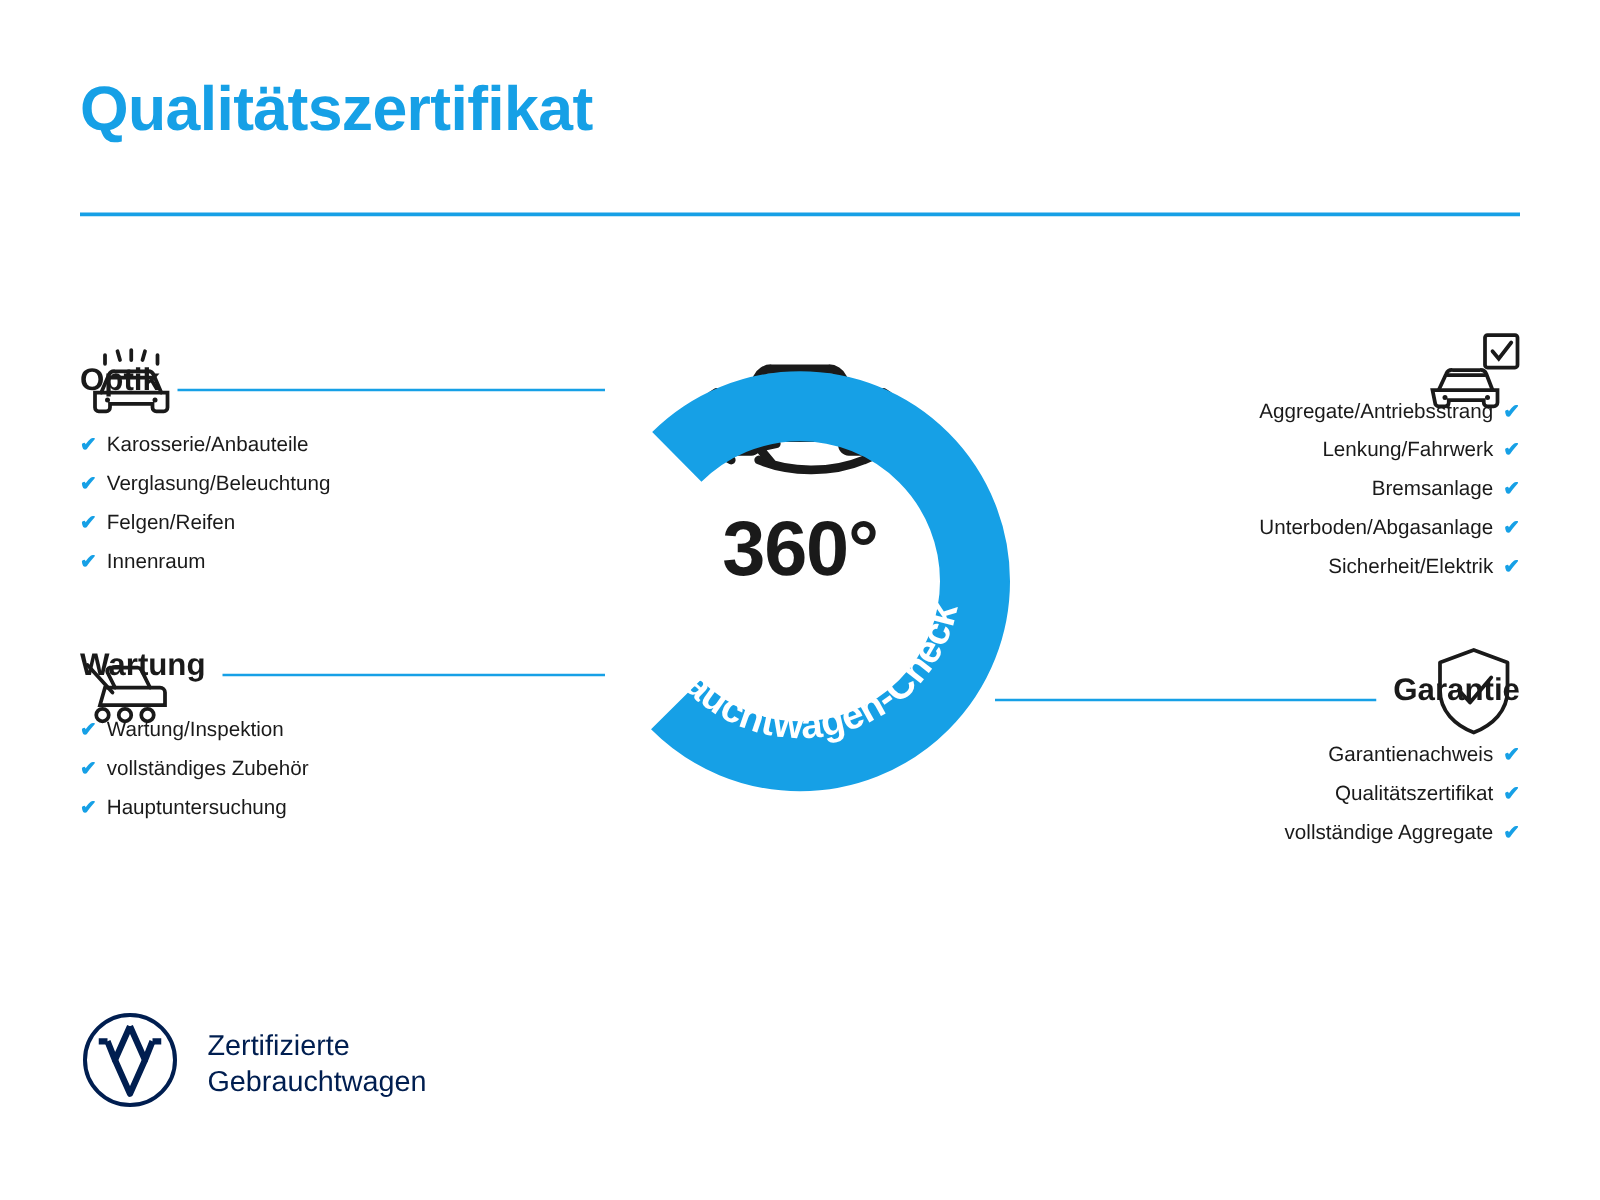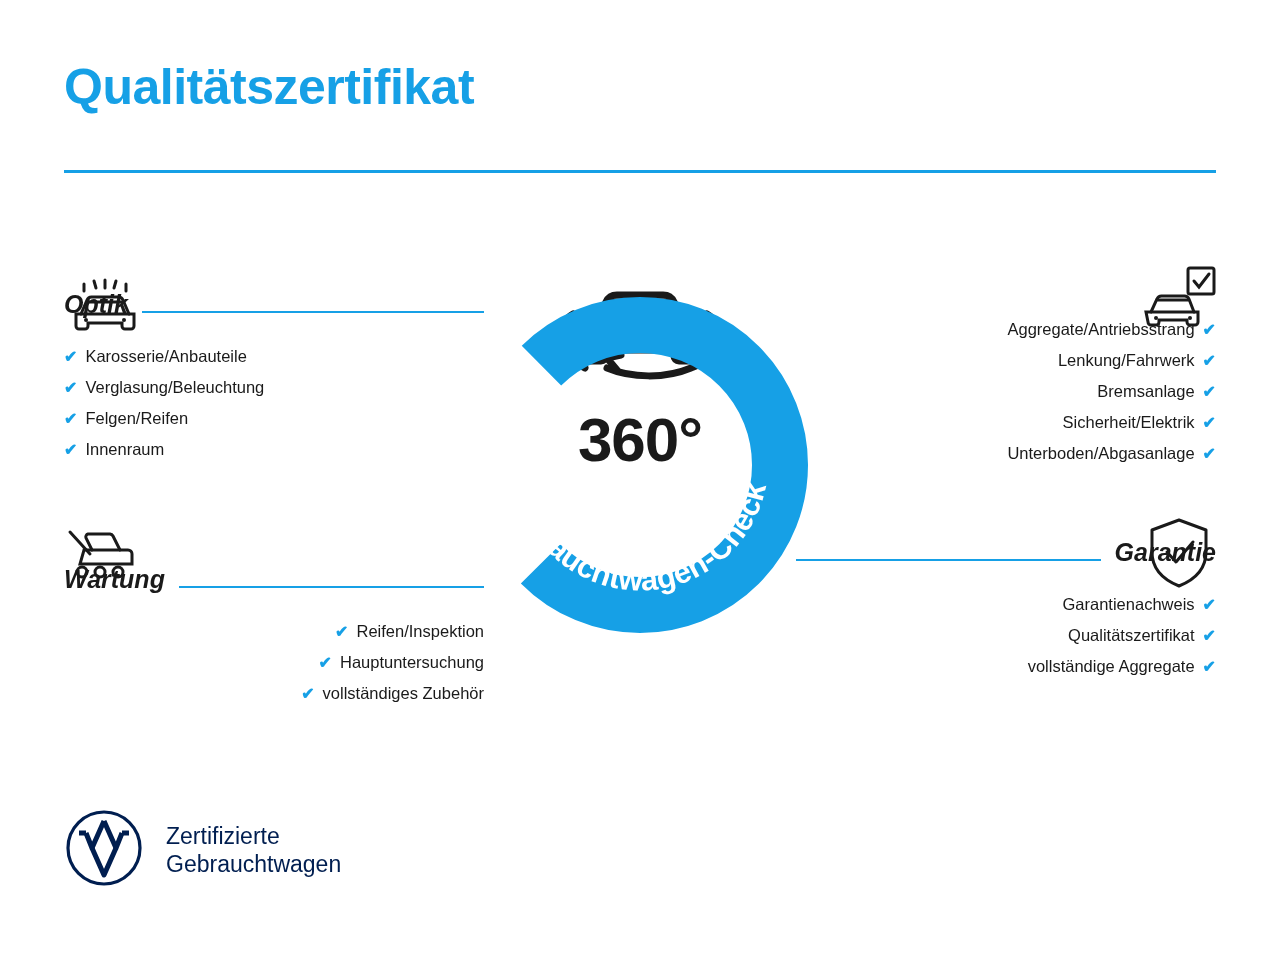--- a/index.html
+++ b/index.html
@@ -49,21 +49,20 @@
   }
   .block.right .block-head { justify-content: flex-end; }
 
   .block-title {
     font-size: 25px;
     font-weight: bold;
     color: #1a1a1a;
     white-space: nowrap;
     line-height: 1;
     padding-bottom: 2px;
-    font-style: italic;
   }
   .block.left .block-title  { margin-right: 14px; }
   .block.right .block-title { margin-left: 14px; order: 2; }
 
   .head-rule {
     flex: 1 1 auto;
     height: 2px;
     background: #16a0e6;
     margin-bottom: 6px;
   }
@@ -170,44 +169,44 @@
     <circle cx="54" cy="60" r="2" fill="#1a1a1a" stroke="none"></circle>
     <rect x="52" y="10" width="26" height="26" rx="2"></rect>
     <path d="M58 23 l5 6 l10 -13"></path>
   </svg>
 </div>
 <div class="block right" style="top:292px;">
   <ul class="item-list">
     <li><span>Aggregate/Antriebsstrang</span><span class="check">✔</span></li>
     <li><span>Lenkung/Fahrwerk</span><span class="check">✔</span></li>
     <li><span>Bremsanlage</span><span class="check">✔</span></li>
+    <li><span>Unterboden/Abgasanlage</span><span class="check">✔</span></li>
     <li><span>Sicherheit/Elektrik</span><span class="check">✔</span></li>
-    <li><span>Unterboden/Abgasanlage</span><span class="check">✔</span></li>
   </ul>
 </div>
 
 <div class="block-icon" style="left:62px; top:510px;">
   <svg viewBox="0 0 86 86" width="86" height="86" fill="none" stroke="#1a1a1a" stroke-width="3" stroke-linecap="round">
     <path d="M22 40 h44 a4 4 0 0 1 4 4 v10 h-52 z"></path>
     <path d="M30 40 l-6 -12 a3 3 0 0 1 2 -4 h22 a4 4 0 0 1 3 2 l7 14"></path>
     <path d="M8 22 l20 22"></path>
     <circle cx="20" cy="62" r="5"></circle>
     <circle cx="38" cy="62" r="5"></circle>
     <circle cx="56" cy="62" r="5"></circle>
   </svg>
 </div>
-<div class="block left" style="top:567px;text-align:right;">
+<div class="block left" style="top:520px;">
   <div class="block-head">
     <div class="block-title">Wartung</div>
     <div class="head-rule"></div>
   </div>
   <ul class="item-list">
-    <li><span class="check">✔</span><span>Reifen/Inspektion</span></li>
+    <li><span class="check">✔</span><span>Wartung/Inspektion</span></li>
+    <li><span class="check">✔</span><span>vollständiges Zubehör</span></li>
     <li><span class="check">✔</span><span>Hauptuntersuchung</span></li>
-    <li><span class="check">✔</span><span>vollständiges Zubehör</span></li>
   </ul>
 </div>
 
 <div class="block-icon" style="left:1136px; top:512px;">
   <svg viewBox="0 0 86 86" width="86" height="86" fill="none" stroke="#1a1a1a" stroke-width="3" stroke-linejoin="round">
     <path d="M43 8 L70 18 v22 c0 17 -12 28 -27 34 C28 68 16 57 16 40 V18 z"></path>
     <path d="M31 40 l9 10 l17 -20" stroke-linecap="round"></path>
   </svg>
 </div>
 <div class="block right" style="top:540px;">

